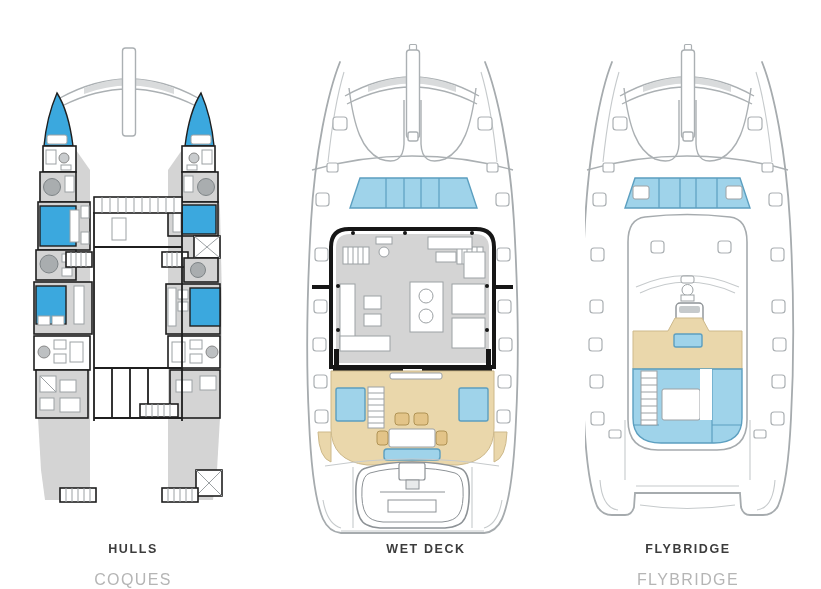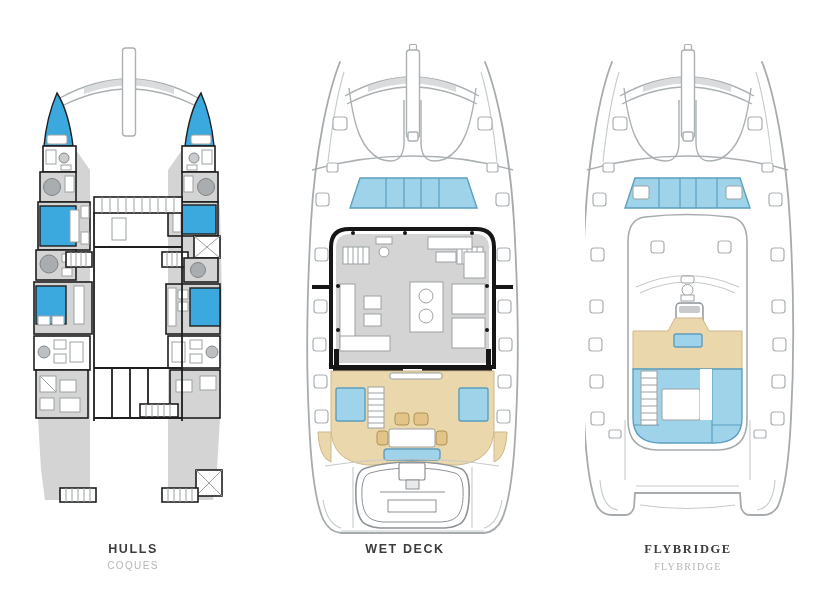--- a/index.html
+++ b/index.html
@@ -2,21 +2,21 @@
 <html style="--bed-blue: #3BA8DE; --light-blue: #9FD3EA; --light-blue-border: #5C9FC0; --tan: #EAD7AB; --tan-dark: #E3C488; --floor-gray: #D4D4D4; --wall-black: #1F1F1F; --outline-gray: #A6ABAE; --label-dark: #3C3C3C; --label-gray: #B5B5B5;"><head>
 <meta charset="utf-8">
 <style>
   html,body{margin:0;padding:0;background:#ffffff;}
   .stage{position:relative;width:821px;height:589px;background:#fff;overflow:hidden;
          font-family:"Liberation Sans", sans-serif;}
   .plan{position:absolute;margin:0;padding:0;}
   .plan svg{display:block;}
   .caption{position:absolute;top:542px;width:180px;text-align:center;}
   .cap-main{font-size:12.5px;font-weight:bold;letter-spacing:1.6px;color:var(--label-dark,#3C3C3C);}
-  .cap-sub{font-size:10px;letter-spacing:1.4px;color:var(--label-gray,#B5B5B5);margin-top:4px;}
+  .cap-sub{font-size:16px;letter-spacing:1.4px;color:var(--label-gray,#B5B5B5);margin-top:15px;}
 
   
   .bed{fill:var(--bed-blue,#3BA8DE);stroke:#1F1F1F;stroke-width:1.4;}
   .lb{fill:var(--light-blue,#9FD3EA);stroke:var(--light-blue-border,#5C9FC0);stroke-width:1.4;}
   .lbl{stroke:var(--light-blue-border,#5C9FC0);stroke-width:1.2;fill:none;}
   .tan{fill:var(--tan,#EAD7AB);stroke:#CDB98B;stroke-width:1;}
   .chair{fill:var(--tan-dark,#E3C488);stroke:#B09355;stroke-width:1;}
   .floor{fill:var(--floor-gray,#D4D4D4);stroke:none;}
   .room{fill:var(--floor-gray,#D4D4D4);stroke:#1F1F1F;stroke-width:1.6;}
   .wroom{fill:#fff;stroke:#1F1F1F;stroke-width:1.6;}
@@ -377,21 +377,21 @@
         Q602,515 612,515 L625,515 Q632,515 634,507 L635,493 L740,493 L741,507
         Q743,515 750,515 L763,515 Q773,515 778,506 C784,492 789,460 791,418
         C794,362 794,292 790,222 C786,152 774,92 762,62"></path>
     </svg>
   </figure>
 
   <figcaption class="caption" style="left:43px;">
     <div class="cap-main">HULLS</div>
     <div class="cap-sub">COQUES</div>
   </figcaption>
-  <figcaption class="caption" style="left:315px;">
+  <figcaption class="caption" style="left:336px;">
     <div class="cap-main">WET DECK</div>
   </figcaption>
-  <figcaption class="caption" style="left:598px;font-family:Liberation Serif, serif;">
+  <figcaption class="caption" style="left:598px;">
     <div class="cap-main">FLYBRIDGE</div>
     <div class="cap-sub">FLYBRIDGE</div>
   </figcaption>
 
 </div>
 
 </body></html>

